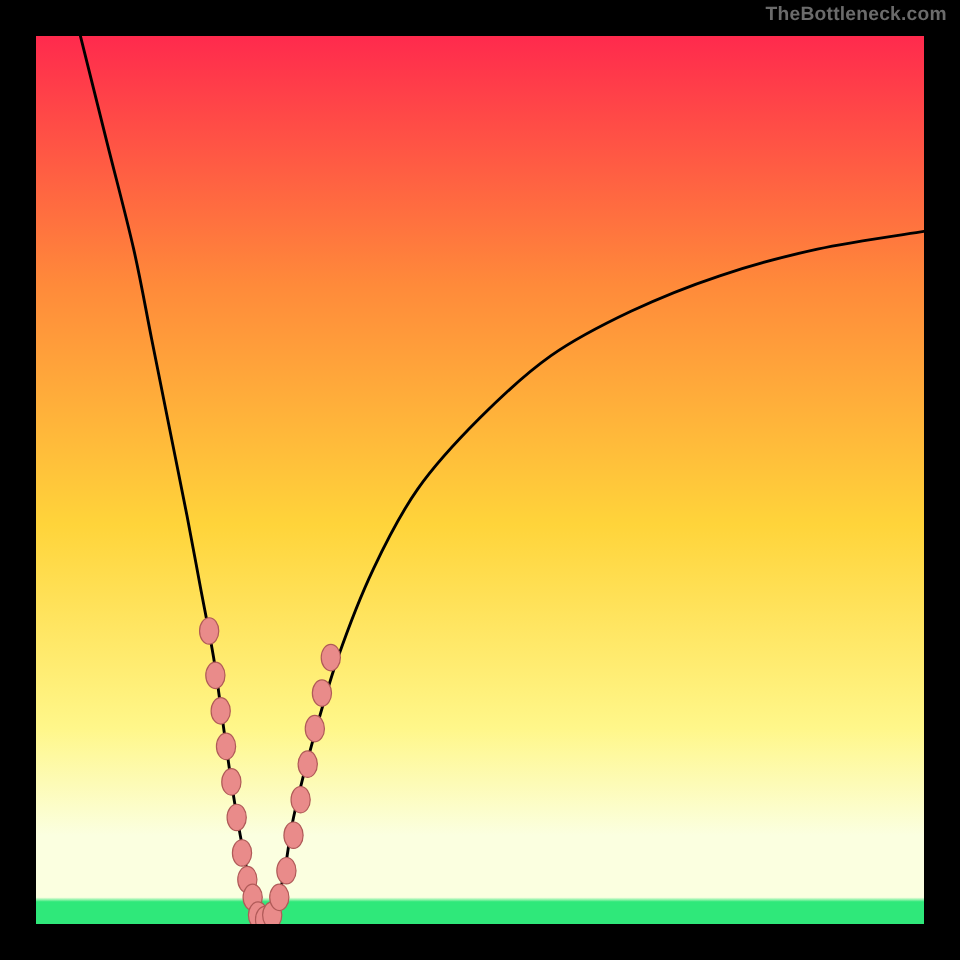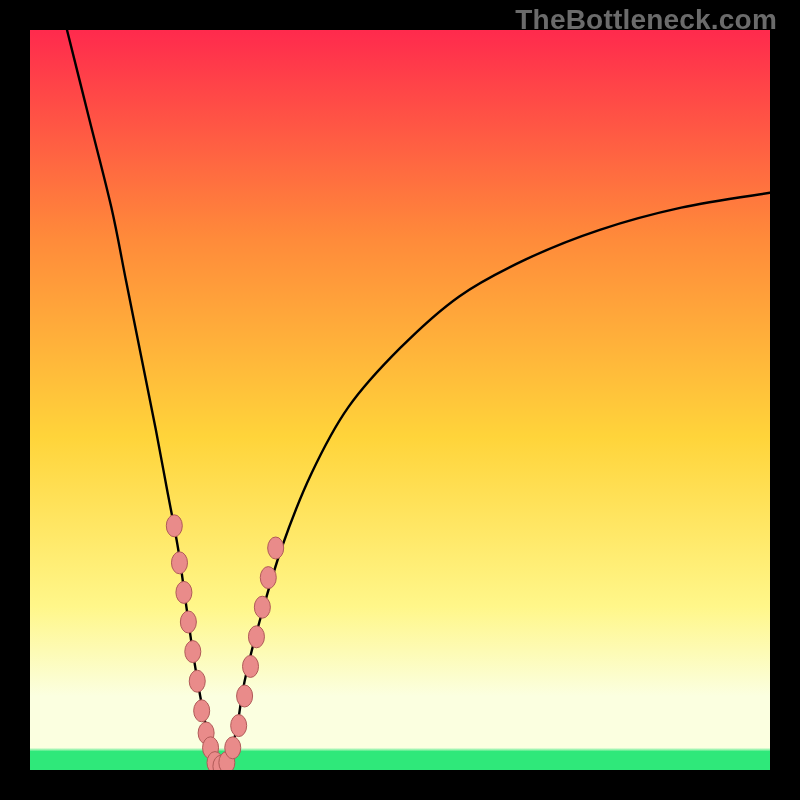--- a/index.html
+++ b/index.html
@@ -23,23 +23,23 @@
     position: absolute;
     top: 30px;
     left: 30px;
     width: 740px;
     height: 740px;
     
   }
   .watermark {
     position: absolute;
     top: 4px;
-    right: 23px;
+    right: 11px;
     color: #6b6b6b;
-    font-size: 28px;
+    font-size: 16px;
     font-weight: 600;
     letter-spacing: 0.2px;
     user-select: none;
   }
   svg { display: block; }
 </style>
 </head>
 <body>
 
 <div class="frame">

